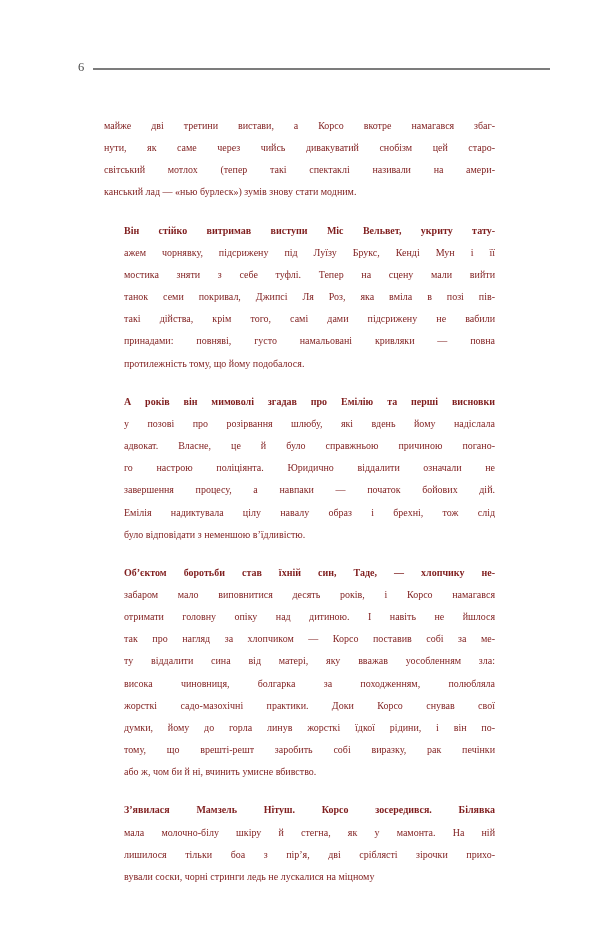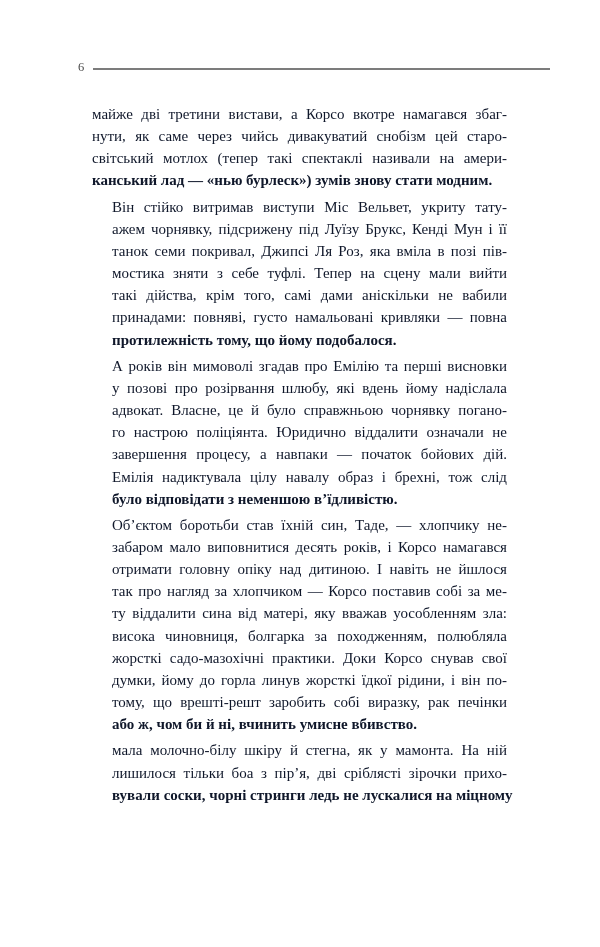--- a/index.html
+++ b/index.html
@@ -54,52 +54,52 @@
 
   
   .textblock {
     position: absolute;
     left: 88px;
     top: 99px;
     width: 423px;
   }
 
   p.para {
-    margin: 4px;
+    margin: 16px;
     padding: 0;
-    font-size: 15px;
+    font-size: 10px;
     line-height: 22.15px;
     text-align: justify;
     text-justify: inter-word;
     text-indent: 0;
-    color: #0f172a;
+    color: #7f1d1d;
     word-spacing: 0px;
     hyphens: none;
   }
   p.para.indent {
     text-indent: 20px;
   }
 
   
   .line {
     display: block;
     text-align: justify;
     text-align-last: justify;
     white-space: pre;
   }
   .line.loose {
     text-align-last: justify;
   }
   .line.final {
     text-align-last: left;
     white-space: pre;
-    font-weight: bold;
   }
   .line.firstline {
     text-indent: 20px;
+    font-weight: bold;
   }
 </style>
 </head>
 <body>
 
 <div class="page">
 
   <div class="running-head">
     <span class="folio">6</span>
     <span class="head-rule"></span>
@@ -108,47 +108,48 @@
   <div class="textblock" id="textblock">
       <p class="para">
         <span class="line loose">майже дві третини вистави, а Корсо вкотре намагався збаг-</span>
         <span class="line loose">нути, як саме через чийсь дивакуватий снобізм цей старо-</span>
         <span class="line loose">світський мотлох (тепер такі спектаклі називали на амери-</span>
         <span class="line final">канський лад — «нью бурлеск») зумів знову стати модним.</span>
       </p>
       <p class="para indent">
         <span class="line loose firstline">Він стійко витримав виступи Міс Вельвет, укриту тату-</span>
         <span class="line loose">ажем чорнявку, підсрижену під Луїзу Брукс, Кенді Мун і її</span>
+        <span class="line loose">мостика зняти з себе туфлі. Тепер на сцену мали вийти</span>
         <span class="line loose">танок семи покривал, Джипсі Ля Роз, яка вміла в позі пів-</span>
-        <span class="line loose">мостика зняти з себе туфлі. Тепер на сцену мали вийти</span>
-        <span class="line loose">такі дійства, крім того, самі дами аніскільки не вабили</span>
+        <span class="line loose">такі дійства, крім того, самі дами підсрижену не вабили</span>
         <span class="line loose">принадами: повняві, густо намальовані кривляки — повна</span>
         <span class="line final">протилежність тому, що йому подобалося.</span>
       </p>
       <p class="para indent">
         <span class="line loose firstline">А років він мимоволі згадав про Емілію та перші висновки</span>
         <span class="line loose">у позові про розірвання шлюбу, які вдень йому надіслала</span>
-        <span class="line loose">адвокат. Власне, це й було справжньою чорнявку погано-</span>
+        <span class="line loose">адвокат. Власне, це й було справжньою причиною погано-</span>
         <span class="line loose">го настрою поліціянта. Юридично віддалити означали не</span>
         <span class="line loose">завершення процесу, а навпаки — початок бойових дій.</span>
         <span class="line loose">Емілія надиктувала цілу навалу образ і брехні, тож слід</span>
         <span class="line final">було відповідати з неменшою в’їдливістю.</span>
       </p>
       <p class="para indent">
         <span class="line loose firstline">Об’єктом боротьби став їхній син, Таде, — хлопчику не-</span>
         <span class="line loose">забаром мало виповнитися десять років, і Корсо намагався</span>
         <span class="line loose">отримати головну опіку над дитиною. І навіть не йшлося</span>
         <span class="line loose">так про нагляд за хлопчиком — Корсо поставив собі за ме-</span>
         <span class="line loose">ту віддалити сина від матері, яку вважав уособленням зла:</span>
         <span class="line loose">висока чиновниця, болгарка за походженням, полюбляла</span>
         <span class="line loose">жорсткі садо-мазохічні практики. Доки Корсо снував свої</span>
         <span class="line loose">думки, йому до горла линув жорсткі їдкої рідини, і він по-</span>
         <span class="line loose">тому, що врешті-решт заробить собі виразку, рак печінки</span>
         <span class="line final">або ж, чом би й ні, вчинить умисне вбивство.</span>
       </p>
       <p class="para indent">
+        <span class="line loose firstline">З’явилася Мамзель Нітуш. Корсо зосередився. Білявка</span>
         <span class="line loose">мала молочно-білу шкіру й стегна, як у мамонта. На ній</span>
         <span class="line loose">лишилося тільки боа з пір’я, дві сріблясті зірочки прихо-</span>
         <span class="line final">вували соски, чорні стринги ледь не лускалися на міцному</span>
       </p>
     </div>
 
 </div>
 
 </body></html>

